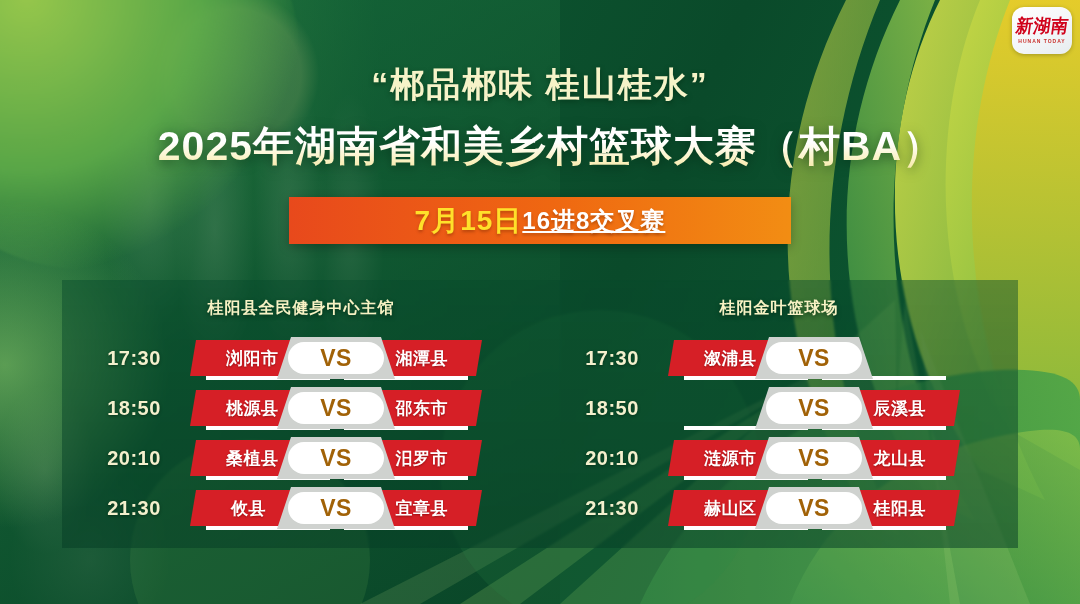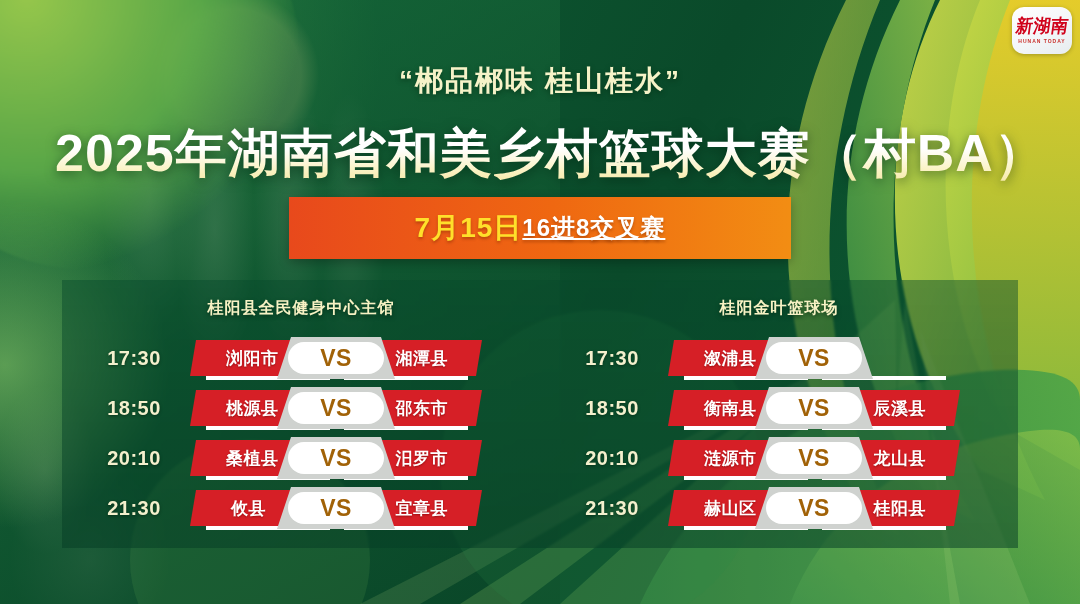--- a/index.html
+++ b/index.html
@@ -39,29 +39,29 @@
     background:linear-gradient(150deg,#ffffff 0%,#f2f5f7 60%,#e6ecef 100%);
     box-shadow:0 1px 4px rgba(0,0,0,.25);display:flex;flex-direction:column;
     align-items:center;justify-content:center;}
   .logo-cn{font-family:"Liberation Serif","DejaVu Serif",serif;font-weight:bold;
     font-size:17px;color:#d0021b;letter-spacing:.5px;line-height:1;
     transform:skewX(-8deg) scaleY(1.08);}
   .logo-en{font-size:5px;color:#c9302c;letter-spacing:1px;margin-top:3px;font-weight:bold;}
 
   
   .subtitle{position:absolute;left:0;right:0;top:62px;text-align:center;
-    font-size:28px;font-weight:bold;color:#f6f3c8;letter-spacing:2px;
+    font-size:34px;font-weight:bold;color:#f6f3c8;letter-spacing:2px;
     text-shadow:0 2px 5px rgba(0,40,15,.55);}
   .maintitle{position:absolute;left:0;right:0;top:119px;text-align:center;
-    font-size:52px;font-weight:bold;letter-spacing:1px;
+    font-size:41px;font-weight:bold;letter-spacing:1px;
     background:linear-gradient(180deg,#ffffff 42%,#fbf3c6 72%,#f2e39a 100%);
     -webkit-background-clip:text;background-clip:text;color:transparent;
     -webkit-text-fill-color:transparent;
     filter:drop-shadow(0 3px 6px rgba(0,35,15,.55));margin-left:22px;}
-  .datebar{position:absolute;left:289px;top:197px;width:502px;height:62px;
+  .datebar{position:absolute;left:289px;top:197px;width:502px;height:47px;
     background:linear-gradient(90deg,#e8491c 0%,#ef6711 52%,#f28d13 100%);
     display:flex;align-items:center;justify-content:center;
     box-shadow:0 3px 10px rgba(0,0,0,.28);text-align:center;}
   .datebar .d{font-size:28px;font-weight:bold;color:#ffe02a;letter-spacing:1px;
     text-shadow:0 2px 3px rgba(120,40,0,.45);}
   .datebar .r{font-size:24px;font-weight:bold;color:#ffffff;letter-spacing:1px;
     text-shadow:0 2px 3px rgba(120,40,0,.45);text-decoration:underline;}
 
   
   .panel{position:absolute;left:62px;top:280px;width:956px;height:268px;
@@ -254,23 +254,20 @@
               <div class="underline ul-l"></div>
               <div class="underline ul-r"></div>
               <div class="vsband"></div>
               <div class="vspill">VS</div>
             </div>
           </div>
 
           <div class="row">
             <div class="time">18:50</div>
             <div class="match">
-              <div class="side side-l">
-                <span>衡南县</span>
-              </div>
               <div class="underline ul-l"></div>
               <div class="side side-r">
                 <span>辰溪县</span>
               </div>
               <div class="underline ul-r"></div>
               <div class="vsband"></div>
               <div class="vspill">VS</div>
             </div>
           </div>
 

